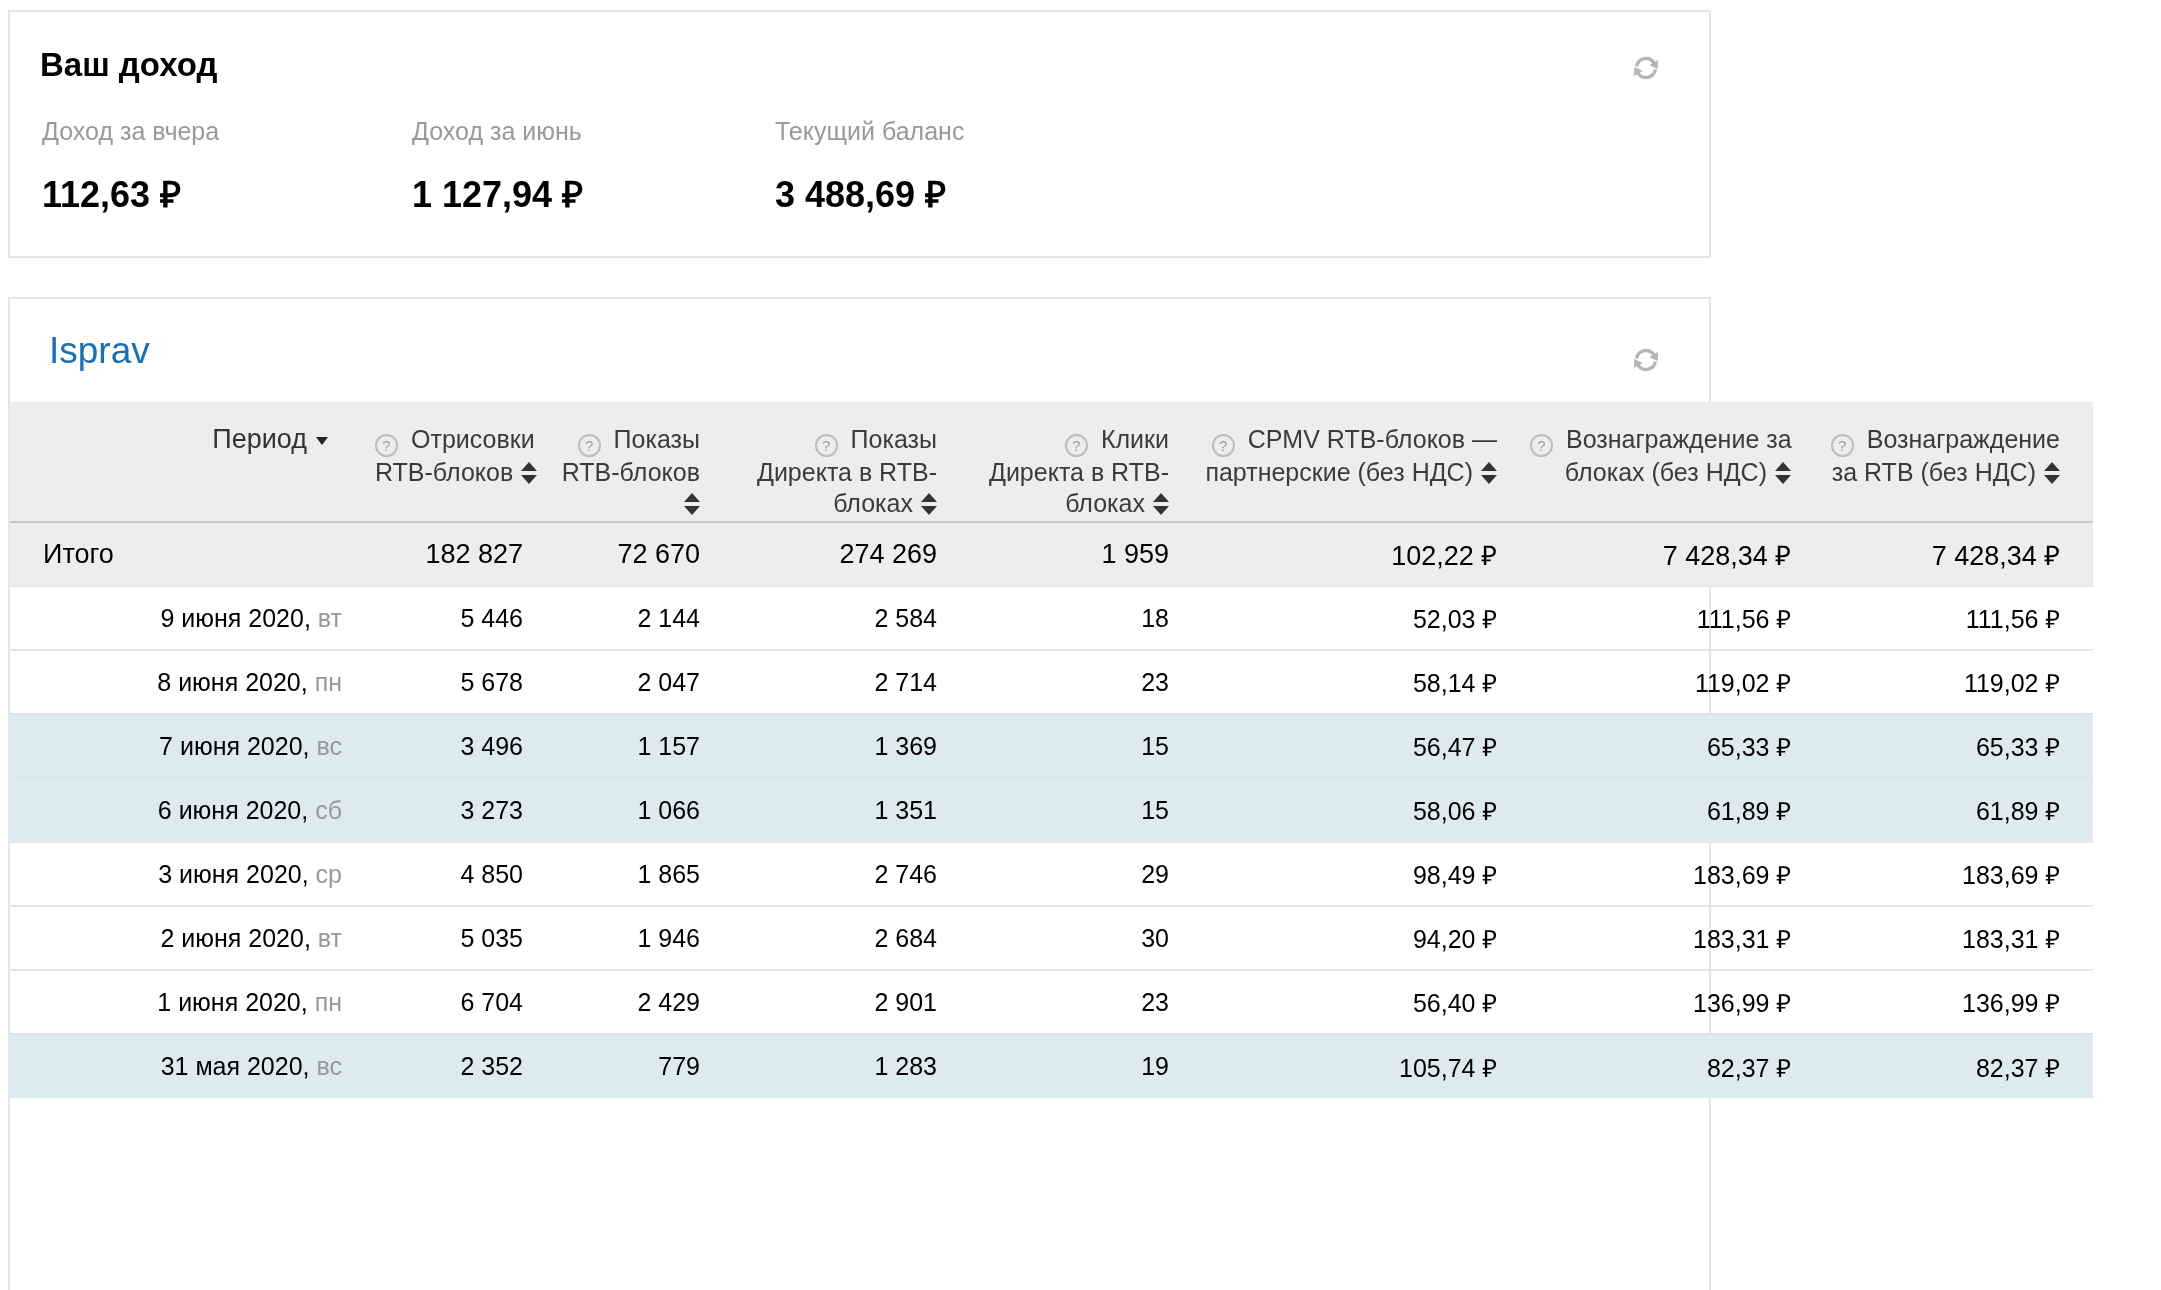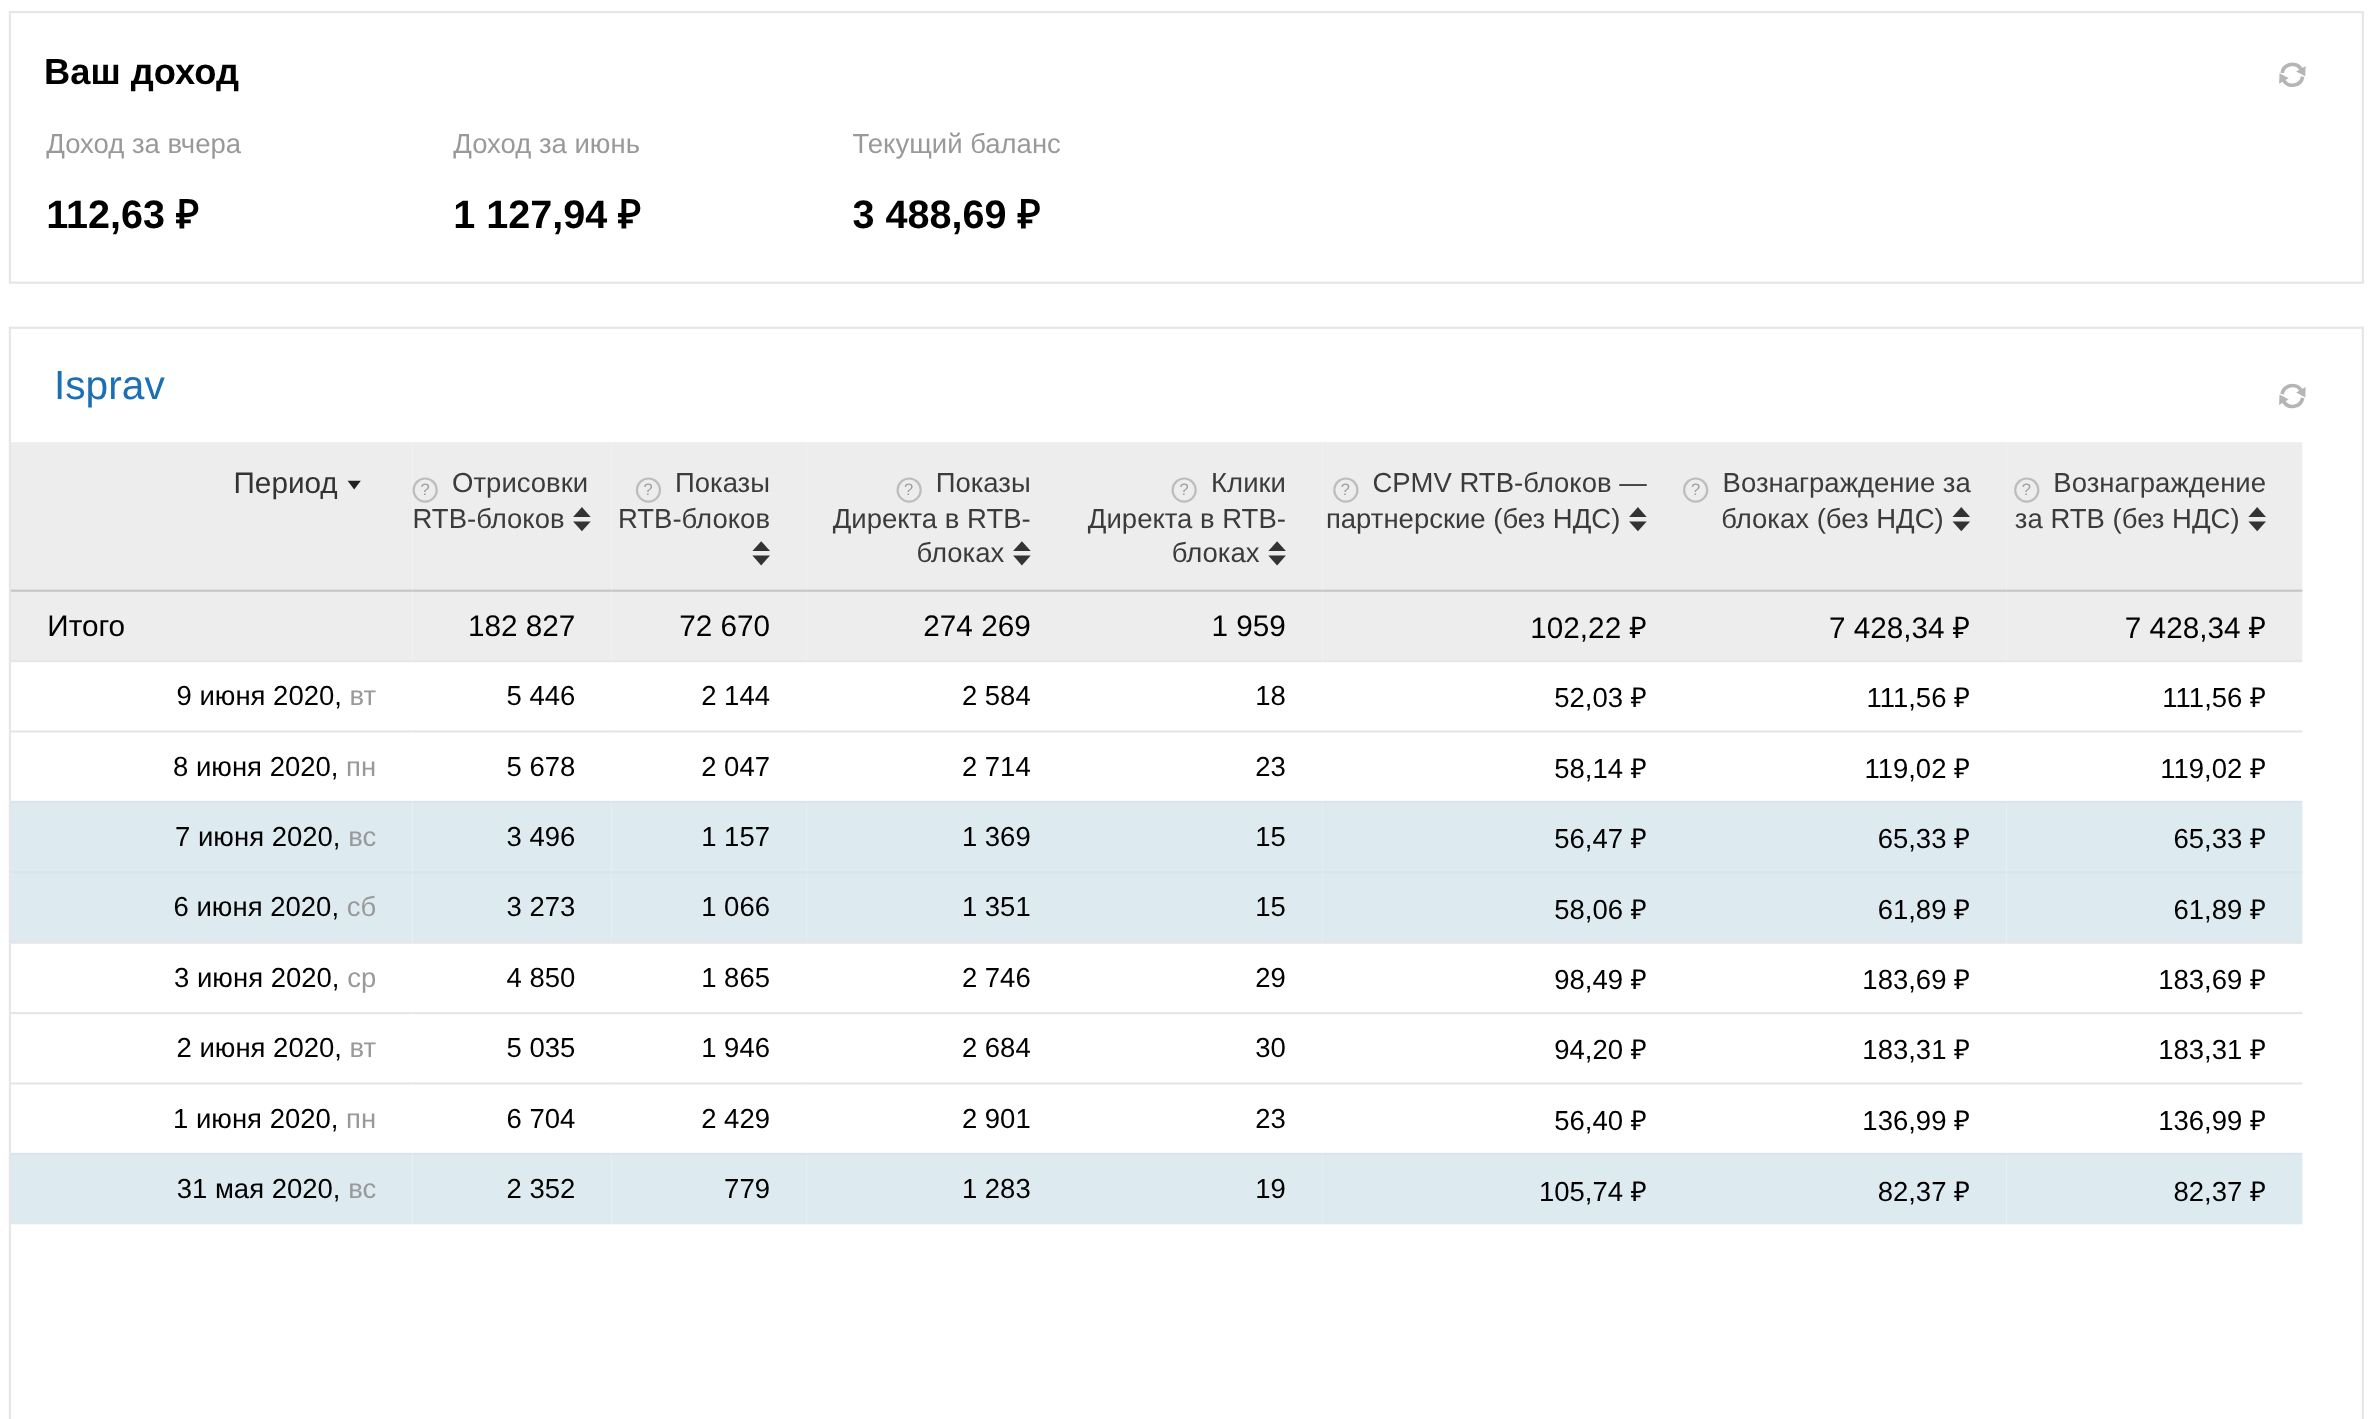--- a/index.html
+++ b/index.html
@@ -17,21 +17,21 @@
   }
   *{box-sizing:border-box;}
   html,body{margin:0;padding:0;}
   body{
     width:2161px;height:1290px;overflow:hidden;
     background:#fff;color:#000;
     font-family:"Liberation Sans", sans-serif;
   }
   .page{position:relative;width:2161px;height:1290px;}
   .card{
-    position:absolute;left:8px;width:2141px;
+    position:absolute;left:8px;width:1703px;
     background:#fff;border:2px solid var(--card-border);
   }
   #income-card{top:10px;height:248px;}
   #report-card{top:297px;height:1400px;border-bottom:none;}
   .card-title{
     margin:0;position:absolute;left:30px;top:33px;
     font-size:33px;font-weight:bold;line-height:40px;color:#000;
   }
   .stat{position:absolute;top:0;height:100%;}
   .stat .stat-label{position:absolute;top:104px;font-size:25px;line-height:30px;color:var(--gray-text);white-space:nowrap;}
@@ -58,21 +58,21 @@
   .report-table col.c4{width:232px;}
   .report-table col.c5{width:328px;}
   .report-table col.c6{width:294px;}
   .report-table col.c7{width:269px;}
   .report-table th,.report-table td{
     padding:0 33px 0 0;text-align:right;vertical-align:middle;
     font-weight:normal;overflow:visible;
   }
   .report-table thead th{
     background:var(--header-bg);color:var(--header-text);
-    vertical-align:top;padding-top:22px;padding-bottom:17px;
+    vertical-align:top;padding-top:22px;padding-bottom:2px;
     line-height:31px;font-size:25px;
   }
   .report-table thead th.period-th{font-size:27px;color:#333;padding-right:47px;}
   .hdr-line{display:block;white-space:nowrap;}
   tr.total-row td{
     background:var(--header-bg);
     border-top:2px solid var(--header-divider);
     height:64px;font-size:27px;
   }
   tr.total-row td:first-child{text-align:left;padding-left:33px;}

